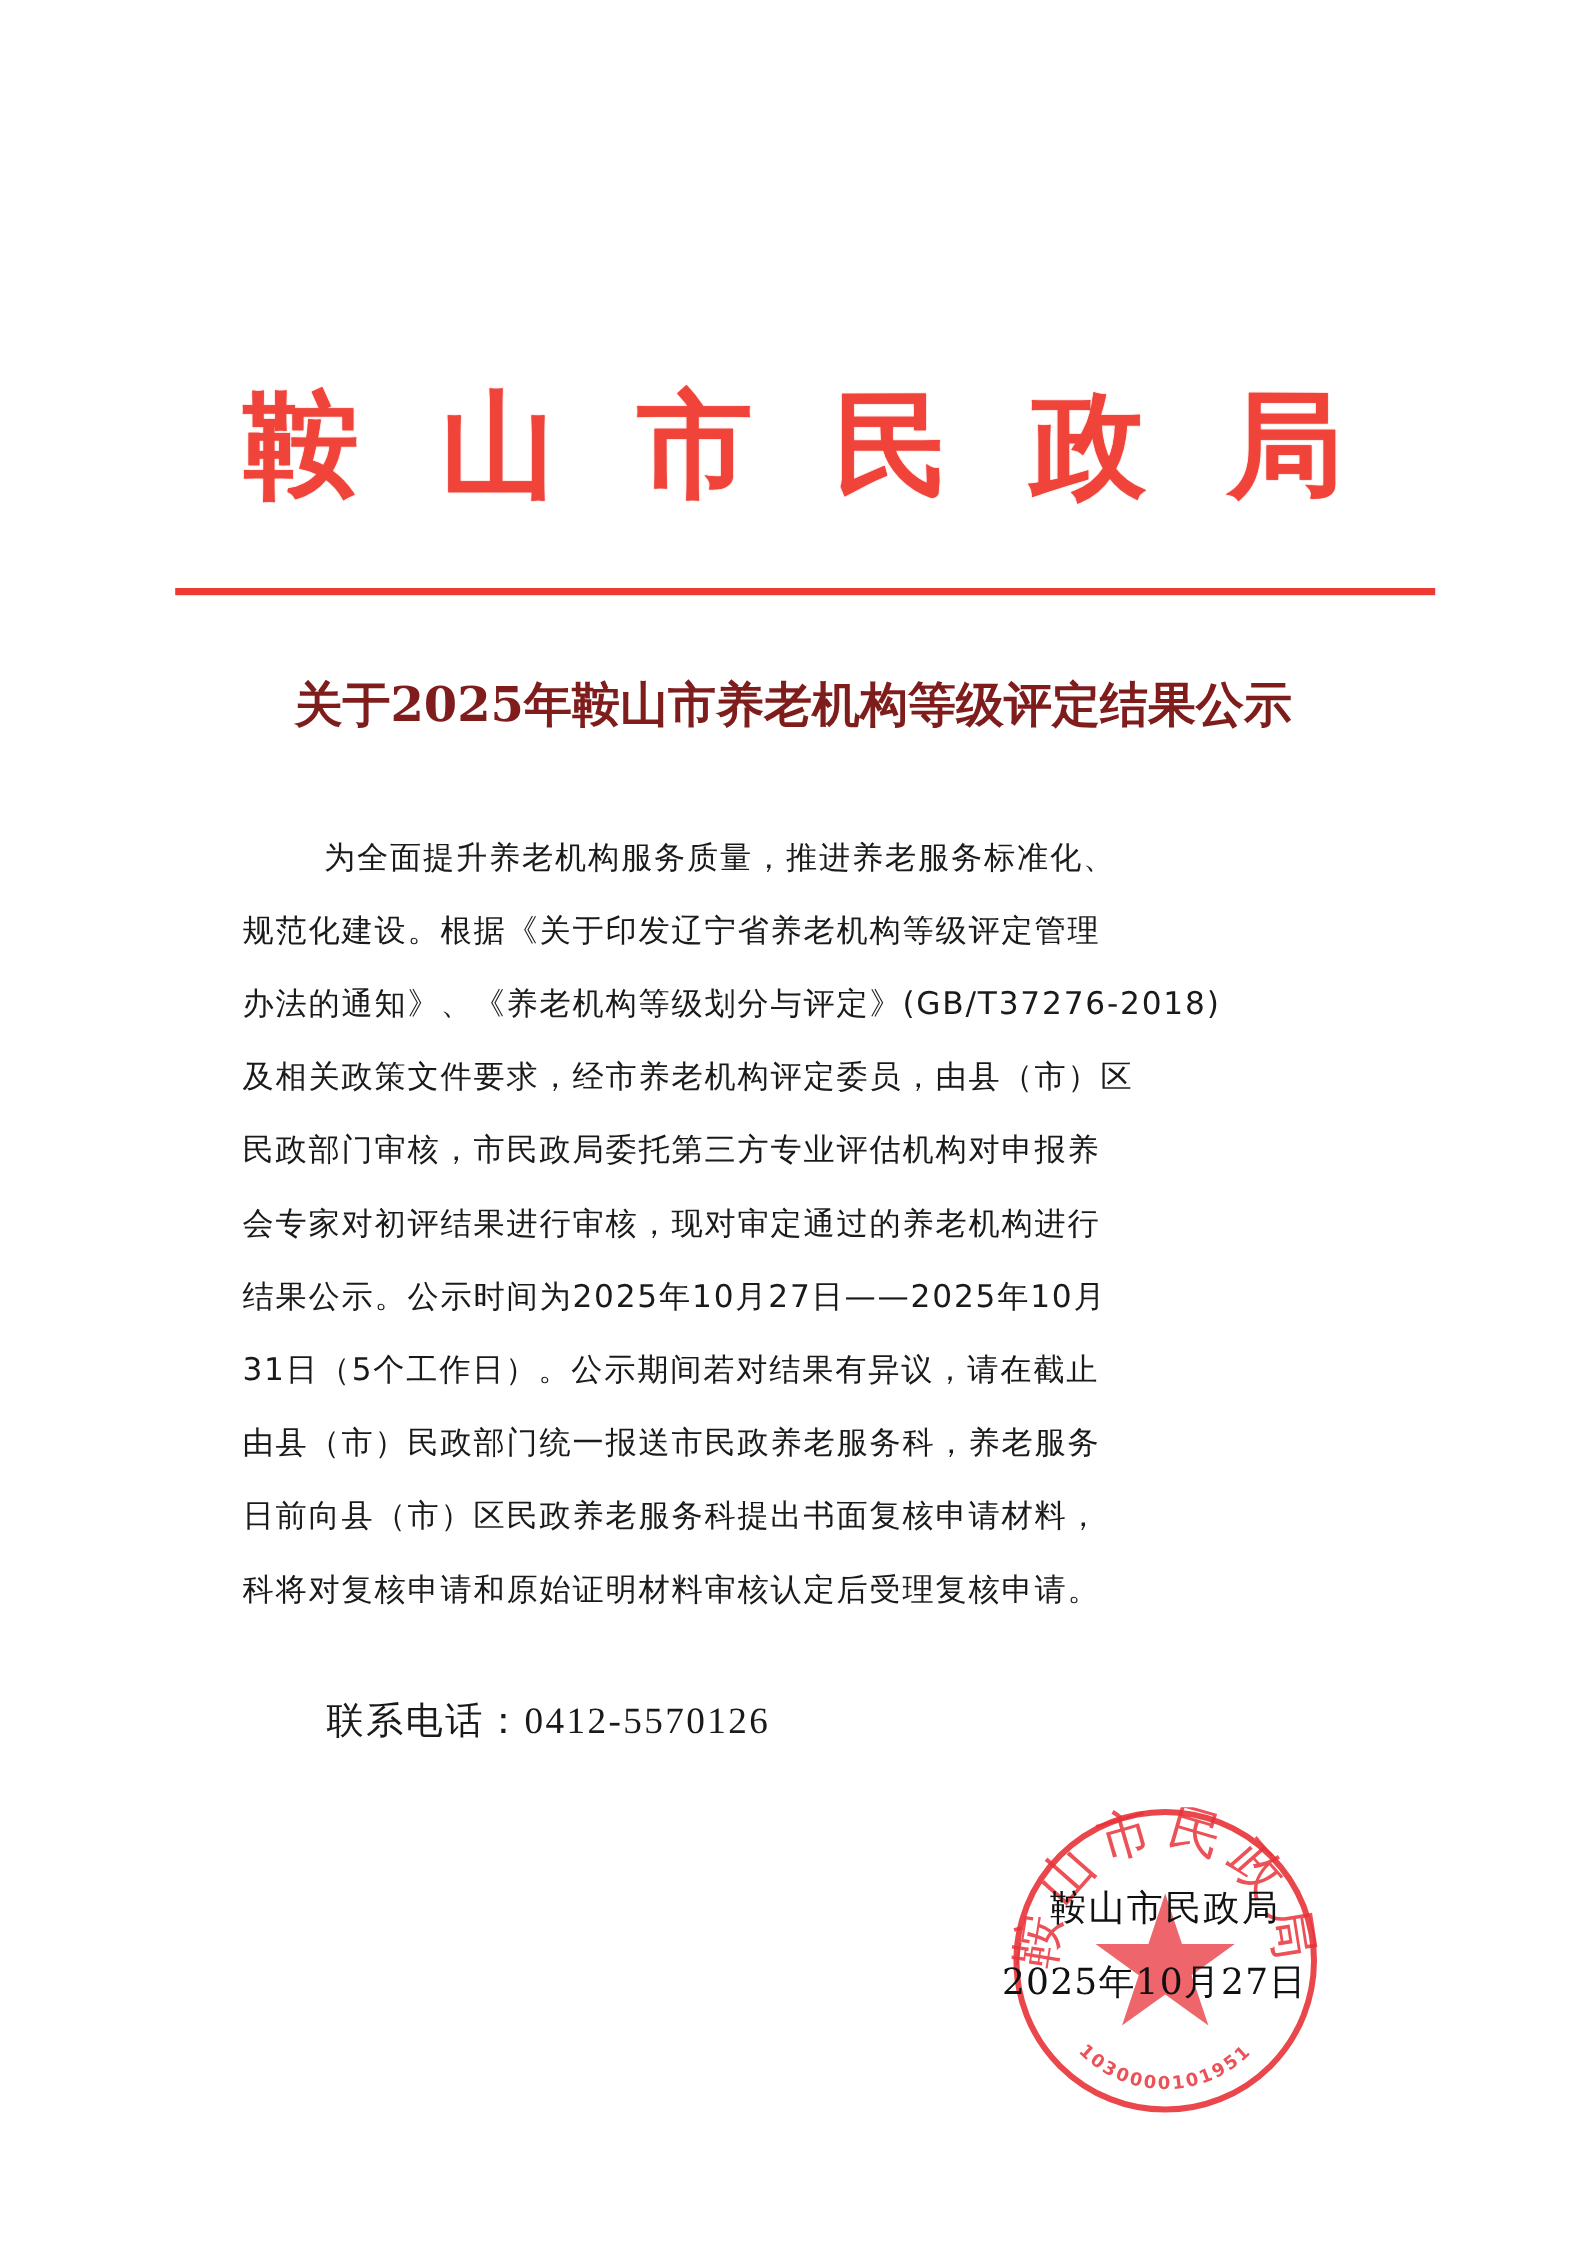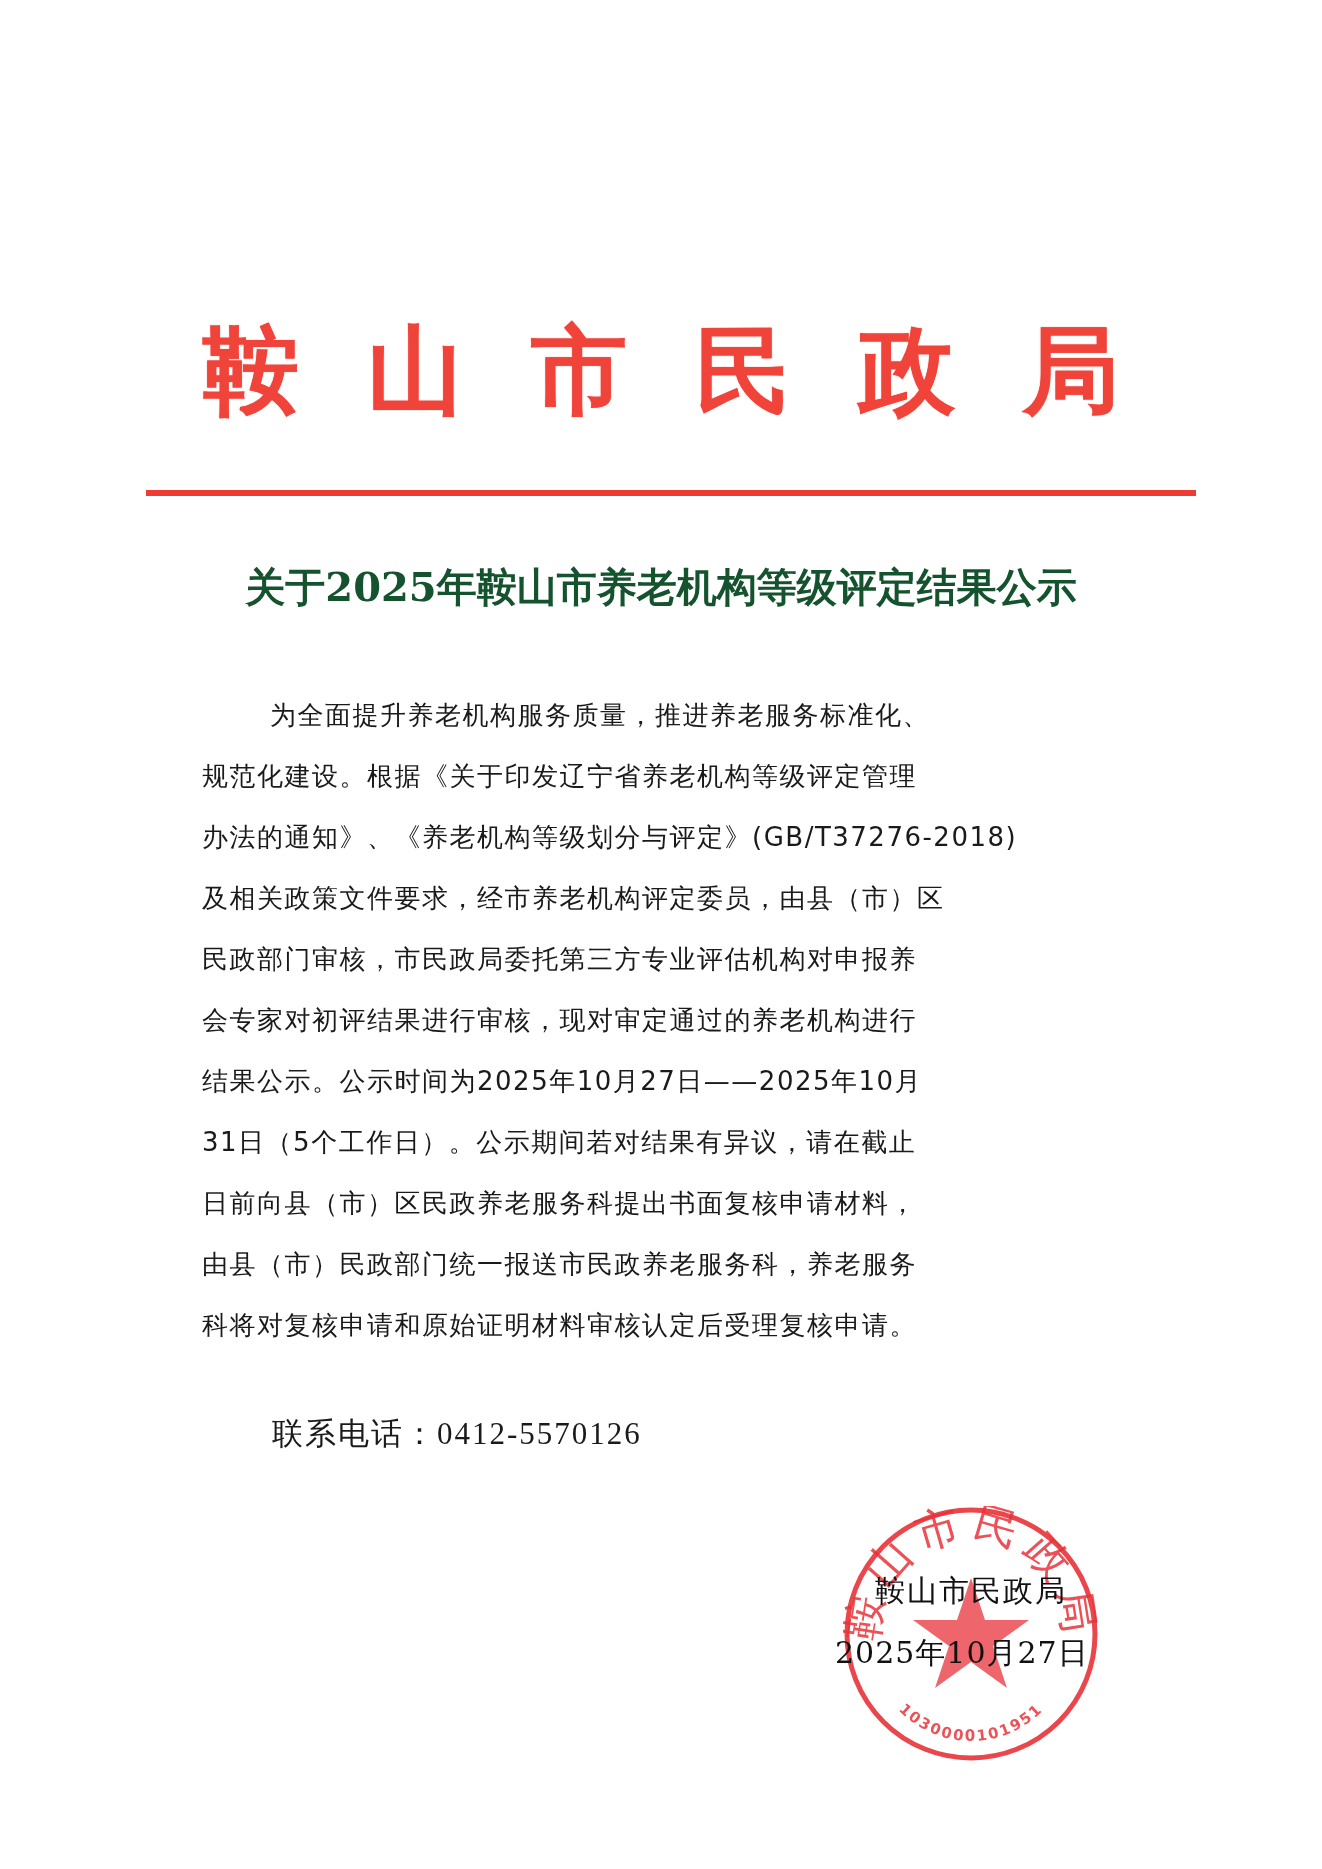--- a/index.html
+++ b/index.html
@@ -15,21 +15,21 @@
       font-family: "DejaVu Serif", "Liberation Serif", serif;
       width: 98px; text-align: center; margin: 0 33px;
       text-shadow: 0 0 1px #e8332a;
     }
     .red-rule {
       position: absolute; left: 146px; top: 490px; width: 1050px; height: 6px;
       background: #ee3a32;
     }
     .doc-title {
       position: absolute; left: 0; top: 560px; width: 1322px; text-align: center;
-      font-size: 40px; font-weight: bold; color: #14532d;
+      font-size: 40px; font-weight: bold; color: #7f1d1d;
       font-family: "DejaVu Serif", "Liberation Serif", serif;
       letter-spacing: 0px;
     }
     .body-text {
       position: absolute; left: 202px; top: 685px; width: 930px;
       font-size: 26px; line-height: 61px; color: #1a1a1a;
       font-family: "DejaVu Sans", "Liberation Sans", sans-serif;
     }
     .body-text .line { white-space: nowrap; height: 61px; display: block; letter-spacing: 1.5px; }
     .body-text .line.indent { padding-left: 68px; }
@@ -68,22 +68,22 @@
 
 <div class="body-text">
   <span class="line indent">为全面提升养老机构服务质量，推进养老服务标准化、</span>
   <span class="line">规范化建设。根据《关于印发辽宁省养老机构等级评定管理</span>
   <span class="line">办法的通知》、《养老机构等级划分与评定》(GB/T37276-2018)</span>
   <span class="line">及相关政策文件要求，经市养老机构评定委员，由县（市）区</span>
   <span class="line">民政部门审核，市民政局委托第三方专业评估机构对申报养</span>
   <span class="line">会专家对初评结果进行审核，现对审定通过的养老机构进行</span>
   <span class="line">结果公示。公示时间为2025年10月27日——2025年10月</span>
   <span class="line">31日（5个工作日）。公示期间若对结果有异议，请在截止</span>
+  <span class="line">由县（市）民政部门统一报送市民政养老服务科，养老服务</span>
   <span class="line">日前向县（市）区民政养老服务科提出书面复核申请材料，</span>
-  <span class="line">由县（市）民政部门统一报送市民政养老服务科，养老服务</span>
   <span class="line">科将对复核申请和原始证明材料审核认定后受理复核申请。</span>
 </div>
 
 <div class="contact">
   <div>联系电话：0412-5570126</div>
 </div>
 
 <svg class="seal" viewBox="0 0 256 256">
   <defs>
     <path id="sealArc" d="M 48 170 A 92 92 0 1 1 208 170" fill="none"></path>

